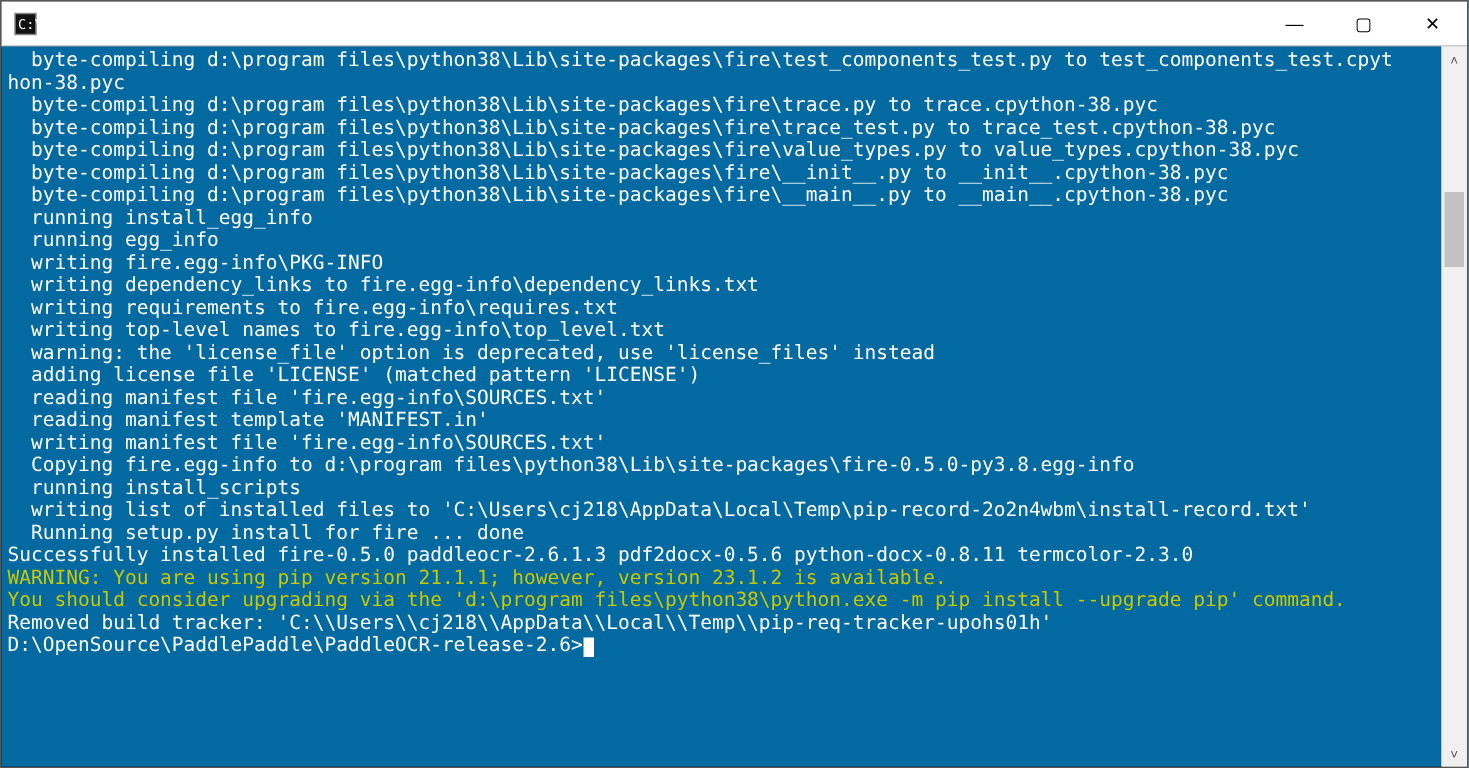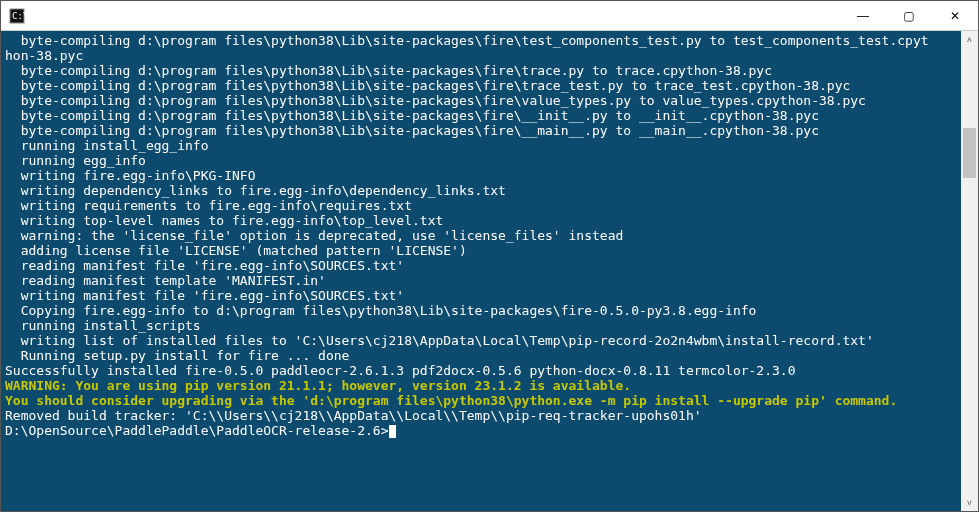--- a/index.html
+++ b/index.html
@@ -5,23 +5,23 @@
   * { margin: 0; padding: 0; box-sizing: border-box; }
   html, body { width: 979px; height: 512px; overflow: hidden; font-family: "Segoe UI", Arial, sans-serif; }
   .window { width: 979px; height: 512px; display: flex; flex-direction: column; border: 1px solid #555; background: #000; }
   .titlebar { height: 30px; background: #fff; color: #000; display: flex; align-items: center; font-size: 12px; border-bottom: 1px solid #ccc; }
   .titlebar .icon { width: 16px; height: 16px; margin: 0 6px 0 8px; display: inline-flex; align-items: center; justify-content: center; }
   .titlebar .icon svg { width: 16px; height: 16px; }
   .titlebar .title { flex: 0 1 auto; white-space: nowrap; }
   .titlebar .spacer { flex: 1; }
   .titlebar .btn { width: 46px; height: 30px; display: flex; align-items: center; justify-content: center; font-size: 12px; color: #000; }
   .client { flex: 1; display: flex; min-height: 0; }
-  .term { flex: 1; background: #0c4a6e; color: #fff; font-family: "NSimSun","SimSun","Consolas",monospace; font-size: 13px; line-height: 15px; padding: 2px 0 20px 4px; white-space: pre; overflow: hidden; }
+  .term { flex: 1; background: #0369a1; color: #fff; font-family: "NSimSun","SimSun","Consolas",monospace; font-size: 13px; line-height: 15px; padding: 2px 0 20px 4px; white-space: pre; overflow: hidden; }
   .term .line { white-space: pre; }
-  .term .yellow { color: #c8c800; font-weight: bold; }
+  .term .yellow { color: #c8c800; }
   .term .cursor { display: inline-block; width: 7px; height: 13px; background: #fff; vertical-align: text-bottom; animation: blink 1s step-end infinite; }
   @keyframes blink { 50% { opacity: 0; } }
   .scrollbar { width: 17px; background: #f0f0f0; display: flex; flex-direction: column; }
   .scrollbar .arrow { height: 17px; background: #f0f0f0; display: flex; align-items: center; justify-content: center; font-size: 9px; color: #555; }
   .scrollbar .track { flex: 1; background: #f0f0f0; position: relative; }
   .scrollbar .thumb { position: absolute; left: 2px; right: 2px; top: 80px; height: 50px; background: #c2c2c2; }
 </style>
 </head>
 <body>
 

